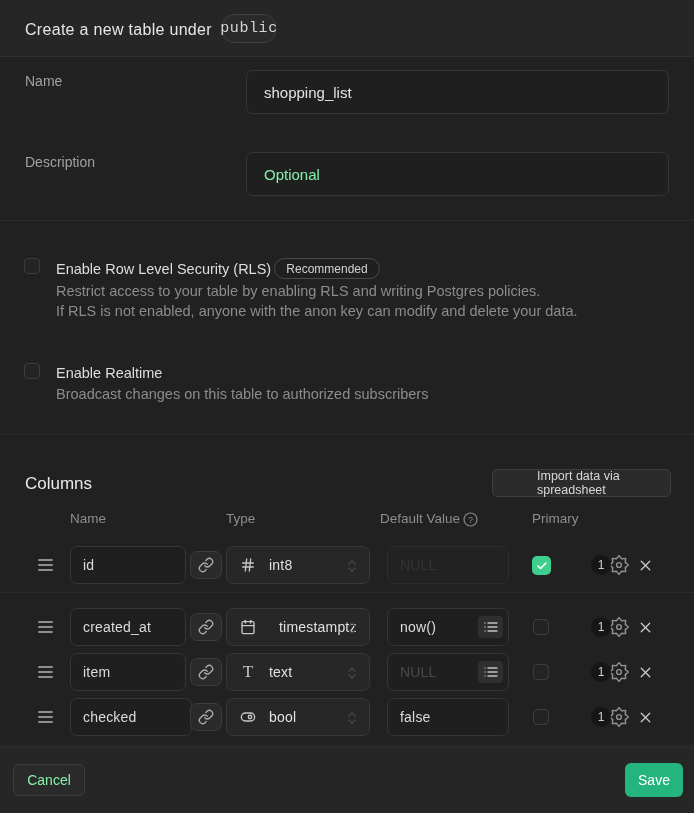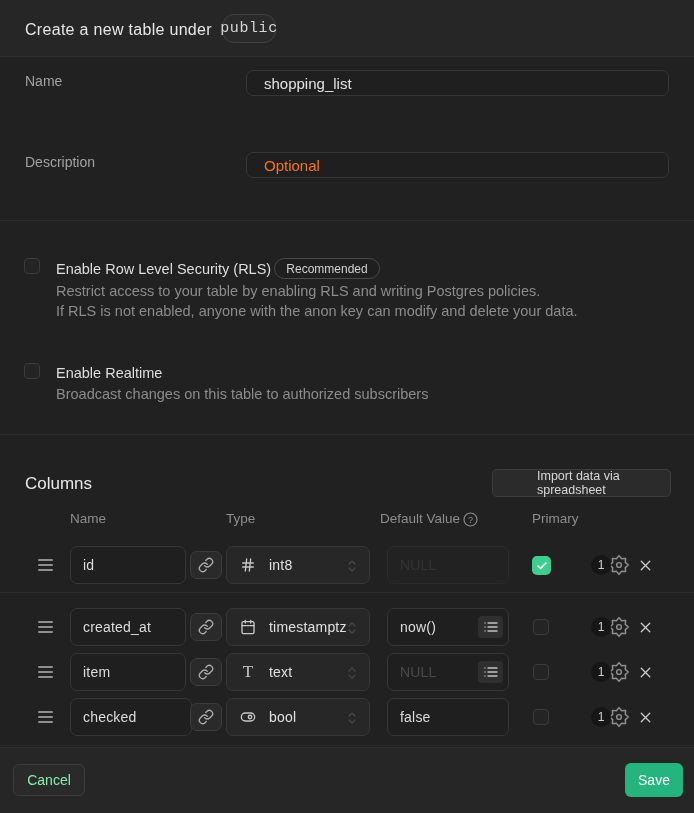--- a/index.html
+++ b/index.html
@@ -8,21 +8,21 @@
   .abs { position:absolute; }
 
   
   #header { left:0; top:0; width:694px; height:57px; background:#262626; border-bottom:1px solid #2f2f2f; }
   #title { left:25px; top:21px; font-size:16px; letter-spacing:0.3px; color:#e6e6e6; }
   #badge-public { left:222px; top:14px; width:54px; height:29px; background:#2a2a2a; border:1px solid #404040; border-radius:12px; color:#d6d6d6; font-family:"Liberation Mono", monospace; font-size:15px; letter-spacing:0.6px; display:flex; align-items:center; justify-content:center; }
 
   
   #secA { left:0; top:57px; width:694px; height:164px; border-bottom:1px solid #2b2b2b; }
   .flabel { font-size:14px; color:#a2a2a2; }
-  .finput { width:423px; height:26px; background:#1f1f1f; border:1px solid #363636; border-radius:7px; display:flex; align-items:center; padding-left:17px; font-size:15px; color:#e3e3e3; }
+  .finput { width:423px; height:44px; background:#1f1f1f; border:1px solid #363636; border-radius:7px; display:flex; align-items:center; padding-left:17px; font-size:15px; color:#e3e3e3; }
 
   
   .cbox { width:16px; height:16px; border:1px solid #3d3d3d; border-radius:4px; background:#242424; }
   .rlstitle { font-size:14px; color:#dedede; }
   .rlsdesc { font-size:14.5px; color:#8c8c8c; line-height:20px; }
 
   
   .thead { font-size:13.5px; color:#8d8d8d; }
   .rowinput { height:38px; background:#1f1f1f; border:1px solid #363636; border-radius:7px; display:flex; align-items:center; padding-left:12px; font-size:14px; letter-spacing:0.2px; color:#dcdcdc; }
   .linkbtn { width:32px; height:28px; background:#2a2a2a; border:1px solid #3c3c3c; border-radius:7px; display:flex; align-items:center; justify-content:center; }
@@ -39,21 +39,21 @@
 <div id="page">
 
   <div id="header" class="abs"></div>
   <div id="title" class="abs">Create a new table under</div>
   <div id="badge-public" class="abs">public</div>
 
   <div id="secA" class="abs"></div>
   <div class="abs flabel" style="left:25px; top:73px;">Name</div>
   <div class="abs finput" style="left:246px; top:70px;">shopping_list</div>
   <div class="abs flabel" style="left:25px; top:154px;">Description</div>
-  <div class="abs finput" style="left:246px; top:152px; color:#f97316;">Optional</div>
+  <div class="abs finput" style="left:246px; top:152px; color:#86efac;">Optional</div>
 
   <div class="abs" style="left:0; top:221px; width:694px; height:214px; border-bottom:1px solid #2b2b2b;"></div>
   <div class="abs cbox" style="left:24px; top:258px;"></div>
   <div class="abs rlstitle" style="left:56px; top:261px; font-size:14.5px;">Enable Row Level Security (RLS)</div>
   <div class="abs" style="left:274px; top:258px; width:106px; height:21px; border:1px solid #4a4a4a; border-radius:11px; background:#1f1f1f; color:#d2d2d2; font-size:12px; display:flex; align-items:center; justify-content:center;">Recommended</div>
   <div class="abs rlsdesc" style="left:56px; top:281px;">Restrict access to your table by enabling RLS and writing Postgres policies.<br>If RLS is not enabled, anyone with the anon key can modify and delete your data.</div>
   <div class="abs cbox" style="left:24px; top:363px;"></div>
   <div class="abs rlstitle" style="left:56px; top:365px; font-size:14.5px;text-align:right;">Enable Realtime</div>
   <div class="abs rlsdesc" style="left:56px; top:384px;">Broadcast changes on this table to authorized subscribers</div>
 
@@ -129,21 +129,21 @@
     </div>
   <div class="abs typesel" style="left:226px; top:608px;">
       <span style="width:16px; margin-left:13px; display:flex; justify-content:center;">
         <svg width="16" height="16" viewBox="0 0 24 24" fill="none" stroke="#c8c8c8" stroke-width="2" stroke-linecap="round" stroke-linejoin="round">
           <rect x="3" y="4" width="18" height="18" rx="2" ry="2"></rect>
           <line x1="16" y1="2" x2="16" y2="6"></line>
           <line x1="8" y1="2" x2="8" y2="6"></line>
           <line x1="3" y1="10" x2="21" y2="10"></line>
         </svg>
       </span>
-      <span style="margin-left:13px;">timestamptz</span>
+      <span style="margin-left:23px;">timestamptz</span>
       <span style="position:absolute; left:120px; top:11px;"><svg width="10" height="16" viewBox="0 0 10 16" fill="none" stroke="#454545" stroke-width="1.4" stroke-linecap="round" stroke-linejoin="round">
           <path d="M2 6 L5 3 L8 6"></path>
           <path d="M2 10 L5 13 L8 10"></path>
         </svg></span>
     </div>
   <div class="abs rowinput" style="left:387px; top:608px; width:122px;">now()</div>
   <div class="abs" style="left:478px; top:616px; width:25px; height:22px; background:#2f2f2f; border-radius:4px; display:flex; align-items:center; justify-content:center;">
       <svg width="14" height="12" viewBox="0 0 14 12" fill="none" stroke="#c2c2c2" stroke-width="1.4" stroke-linecap="round">
         <line x1="1" y1="2" x2="1.01" y2="2"></line>
         <line x1="4" y1="2" x2="13" y2="2"></line>

